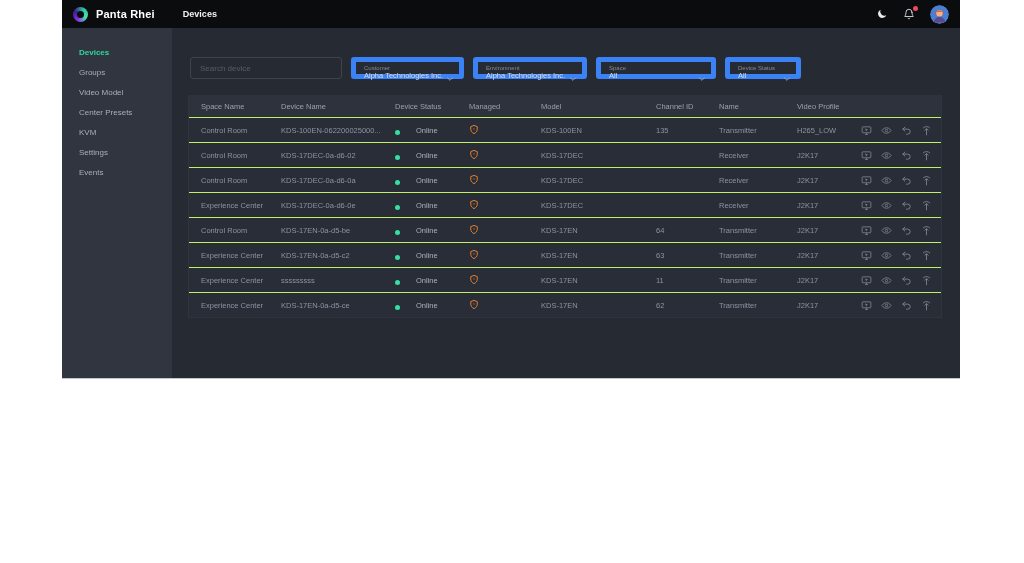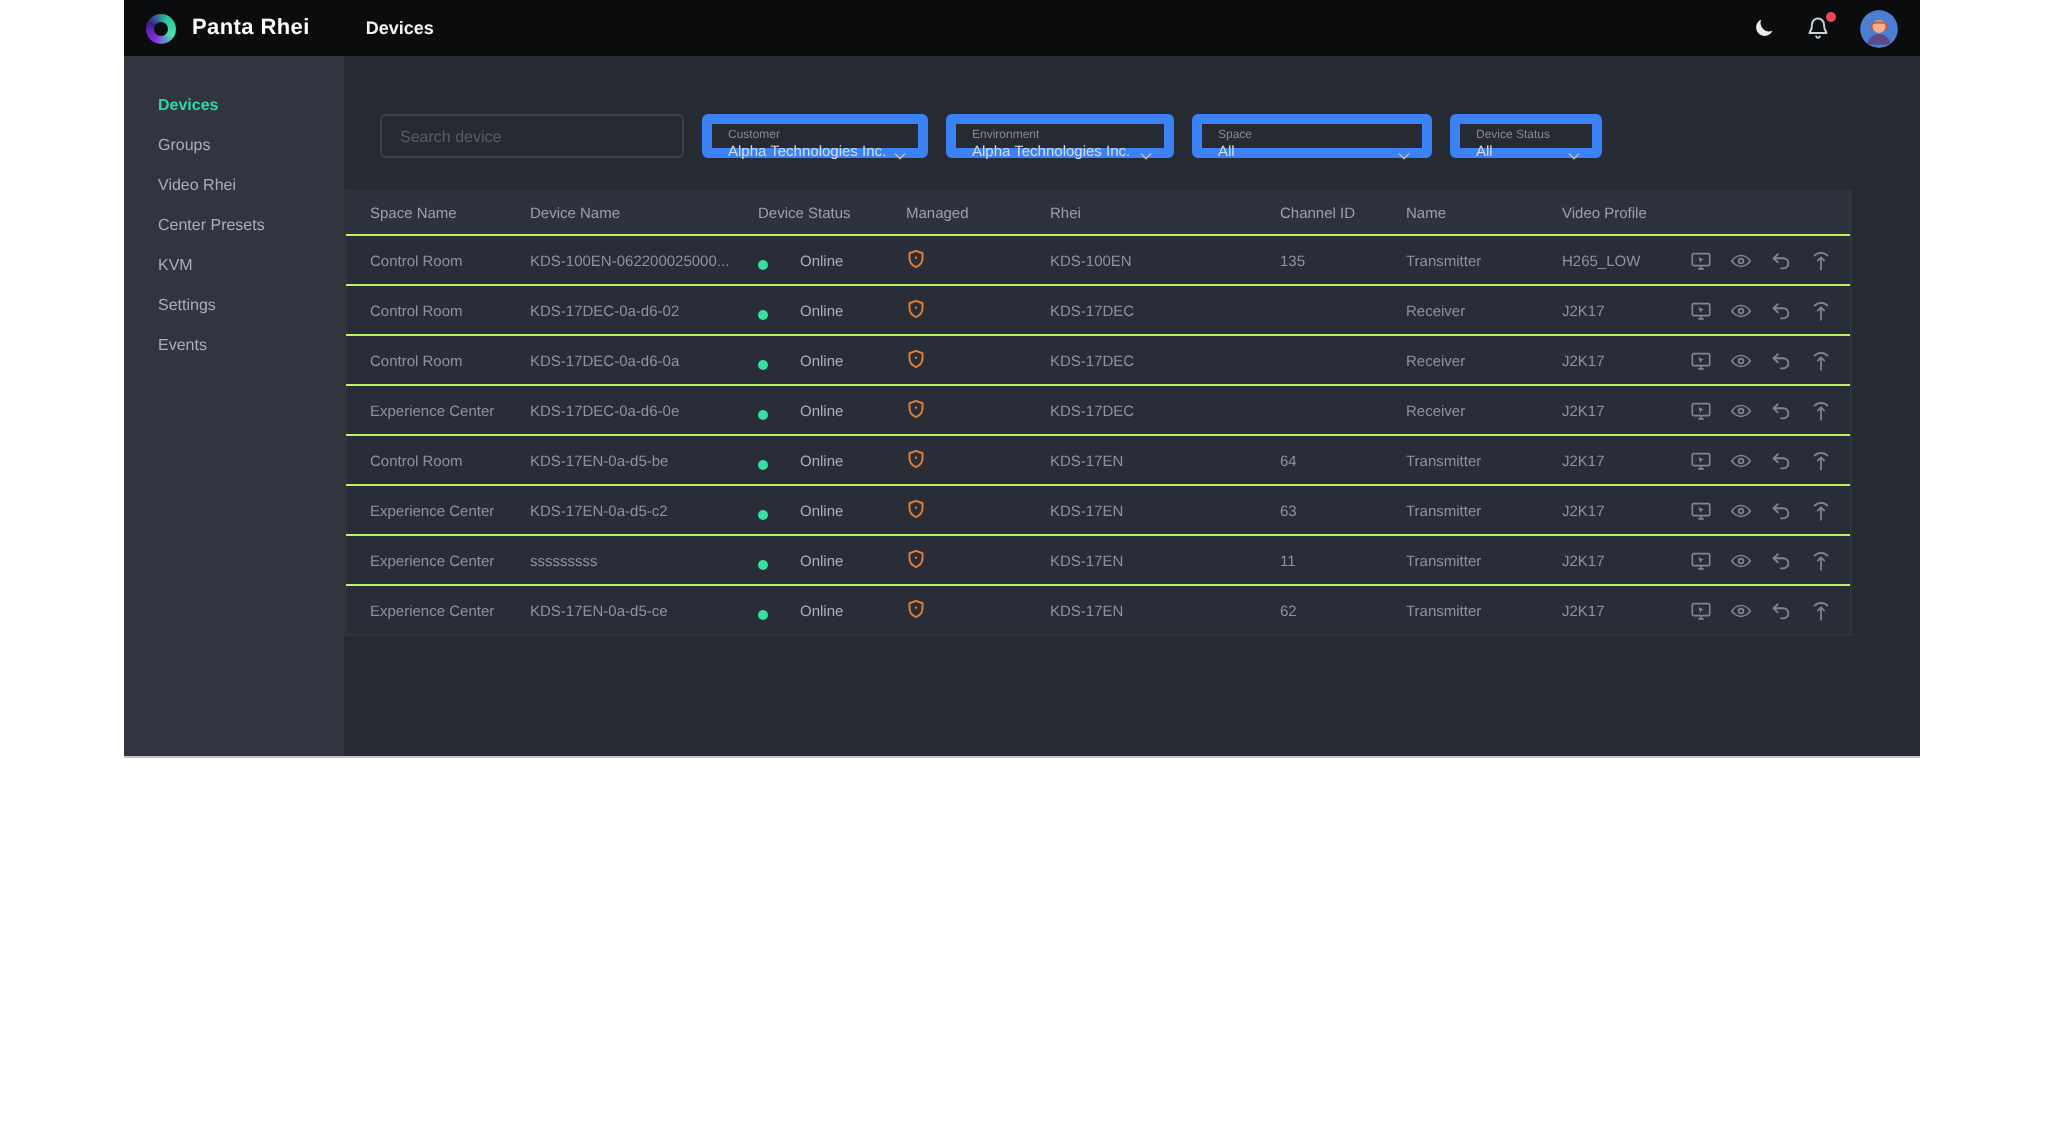--- a/index.html
+++ b/index.html
@@ -33,21 +33,21 @@
   .search-box { width:152px; height:22px; background:transparent; border:1px solid #3e434e; border-radius:3px; color:#c5cad2; font-size:8px; padding:0 9px; outline:none; font-family:"Liberation Sans", sans-serif; }
   .search-box::placeholder { color:#575d69; }
   .dd { height:22px; border:5px solid #3b82f6; border-radius:3px; padding:3px 18px 0 8px; position:relative; cursor:pointer; }
   .dd-label { font-size:6px; line-height:6px; color:#858b97; white-space:nowrap; }
   .dd-value { font-size:7.5px; line-height:10px; color:#d8dce2; white-space:nowrap; }
   .dd-chevron { position:absolute; right:5px; top:7px; width:8px; height:8px; color:#b6bbc4; }
   .dd-chevron svg { width:100%; height:100%; }
   .dd-customer { width:113px; } .dd-environment { width:114px; } .dd-space { width:120px; } .dd-status { width:76px; }
 
   
-  .table { position:absolute; left:0; top:67px; width:754px; border:1px solid rgba(255,255,255,.05); border-top:none; }
+  .table { position:absolute; left:16px; top:67px; width:754px; border:1px solid rgba(255,255,255,.05); border-top:none; }
   .thead, .trow { display:grid; grid-template-columns:92px 114px 74px 72px 115px 63px 78px 64px 1fr; align-items:center; }
   .thead { height:22px; background:#2d323c; font-size:7.5px; color:#9aa1ad; }
   .trow { height:25px; background:#292d37; border-top:1px solid #bef264; font-size:7.5px; color:#8d93a0; cursor:pointer; }
   .td.first, .th.first { padding-left:12px; }
   .td { white-space:nowrap; overflow:hidden; text-overflow:ellipsis; padding-right:6px; }
   .status-cell { display:flex; align-items:flex-end; gap:16px; }
   .status-dot { width:5px; height:5px; border-radius:50%; flex:0 0 auto; }
   .status-text { color:#aab1bc; }
   .shield { width:10px; height:11px; display:inline-flex; }
   .shield svg { width:100%; height:100%; }
@@ -86,21 +86,21 @@
             <circle cx="12" cy="10.4" r="4.1" fill="#f2b08c"></circle>
             <path d="M7.9 9.2c1.3-2.8 6.9-2.8 8.2 0-1-.9-7.2-.9-8.2 0z" fill="#c2563a"></path>
           </svg>
         </span>
       </div>
     </div>
 
     <div class="sidebar">
         <div class="side-item active">Devices</div>
         <div class="side-item">Groups</div>
-        <div class="side-item">Video Rhei</div>
+        <div class="side-item">Video Model</div>
         <div class="side-item">Center Presets</div>
         <div class="side-item">KVM</div>
         <div class="side-item">Settings</div>
         <div class="side-item">Events</div>
       </div>
 
     <div class="main">
 
       <div class="filters">
         <input class="search-box" type="text" placeholder="Search device" style="">
@@ -145,21 +145,21 @@
           </span>
         </div>
       </div>
 
       <div class="table">
         <div class="thead">
             <div class="th first">Space Name</div>
             <div class="th">Device Name</div>
             <div class="th">Device Status</div>
             <div class="th">Managed</div>
-            <div class="th">Rhei</div>
+            <div class="th">Model</div>
             <div class="th">Channel ID</div>
             <div class="th">Name</div>
             <div class="th">Video Profile</div>
             <div></div>
           </div>
         <div>
             <div class="trow">
               <div class="td first">Control Room</div>
               <div class="td">KDS-100EN-062200025000...</div>
               <div class="td status-cell">

